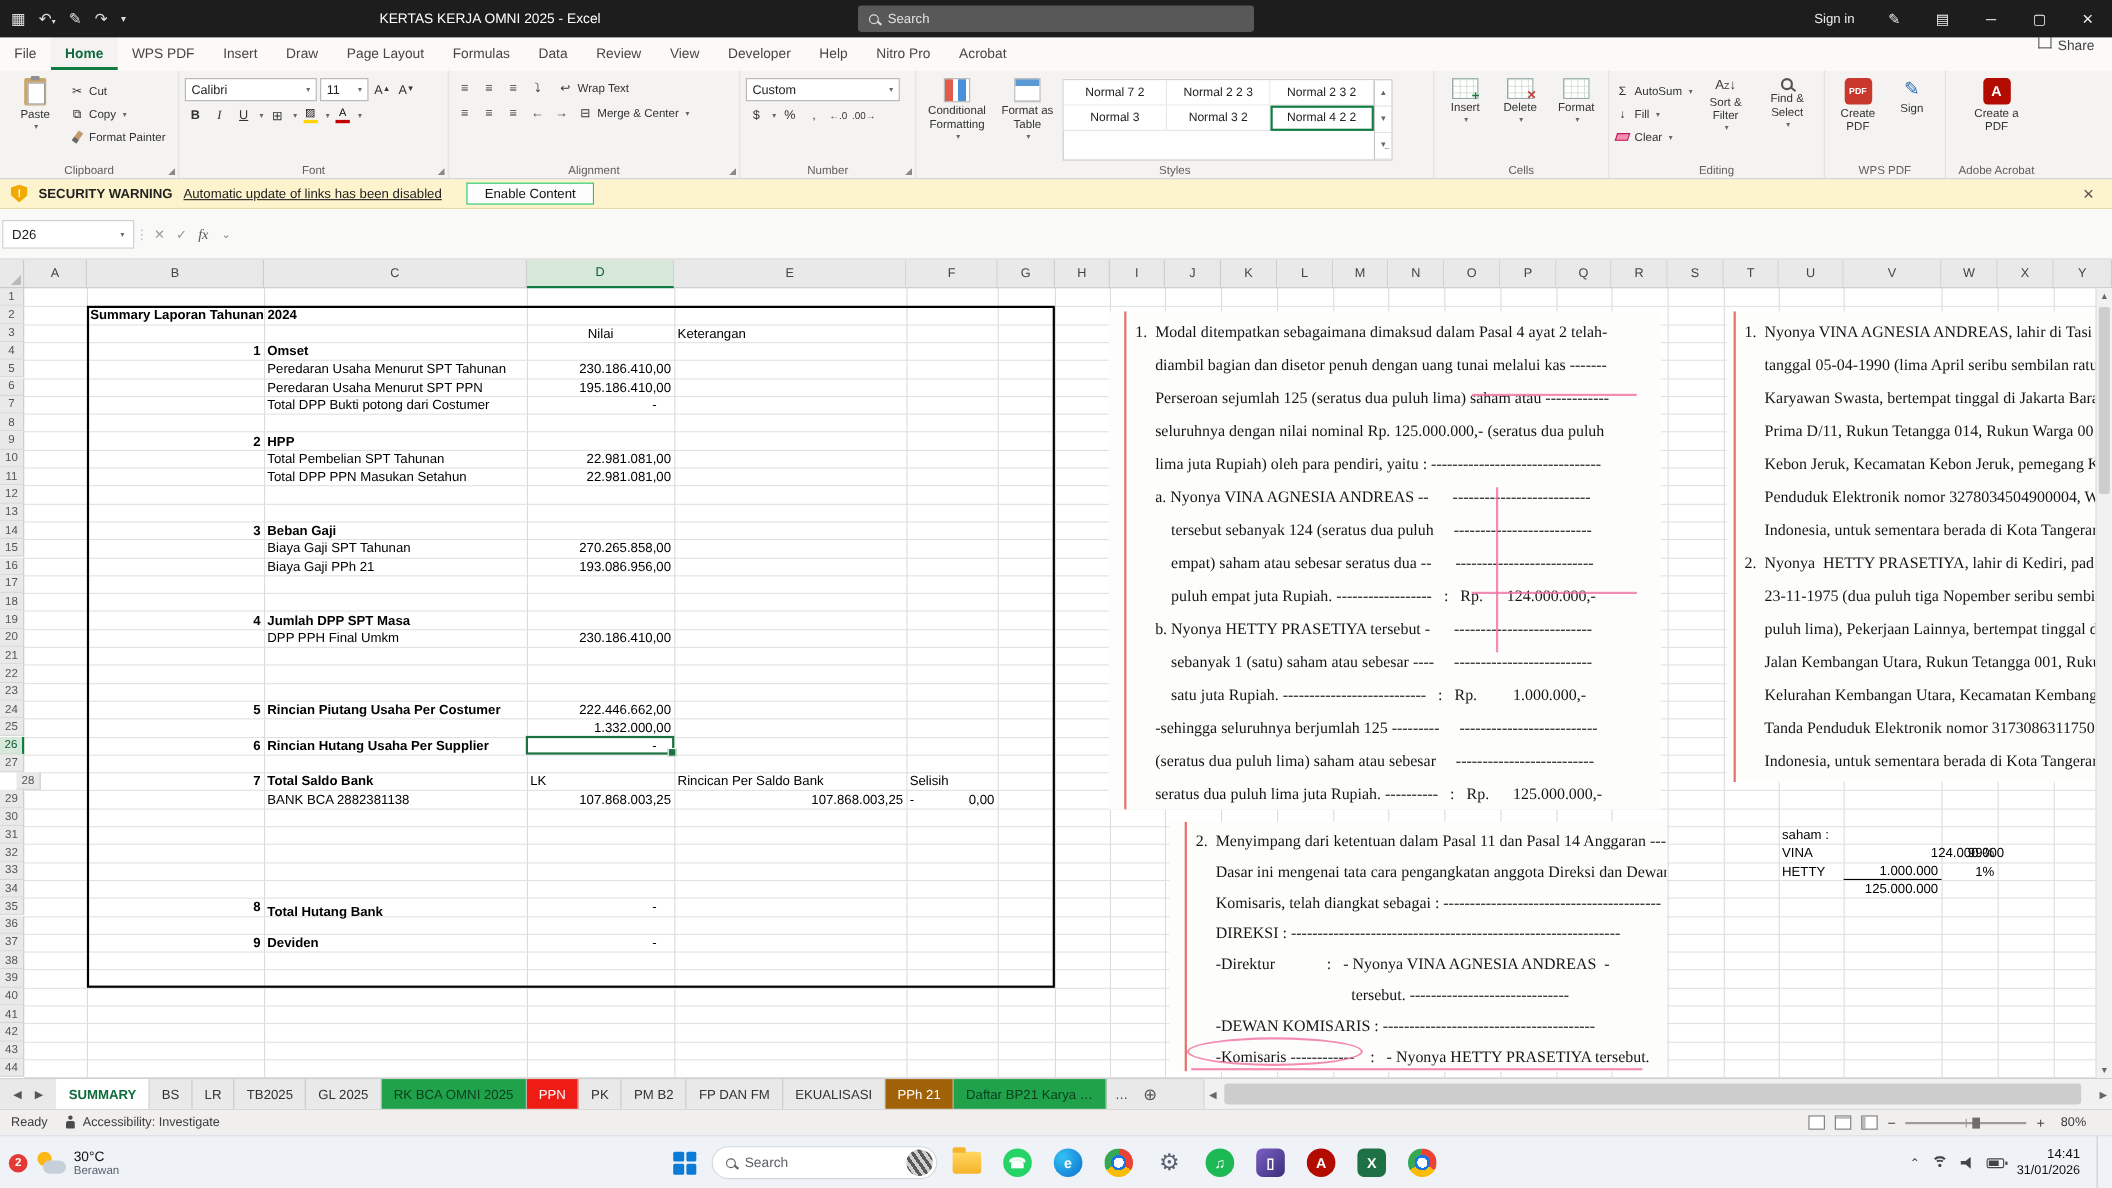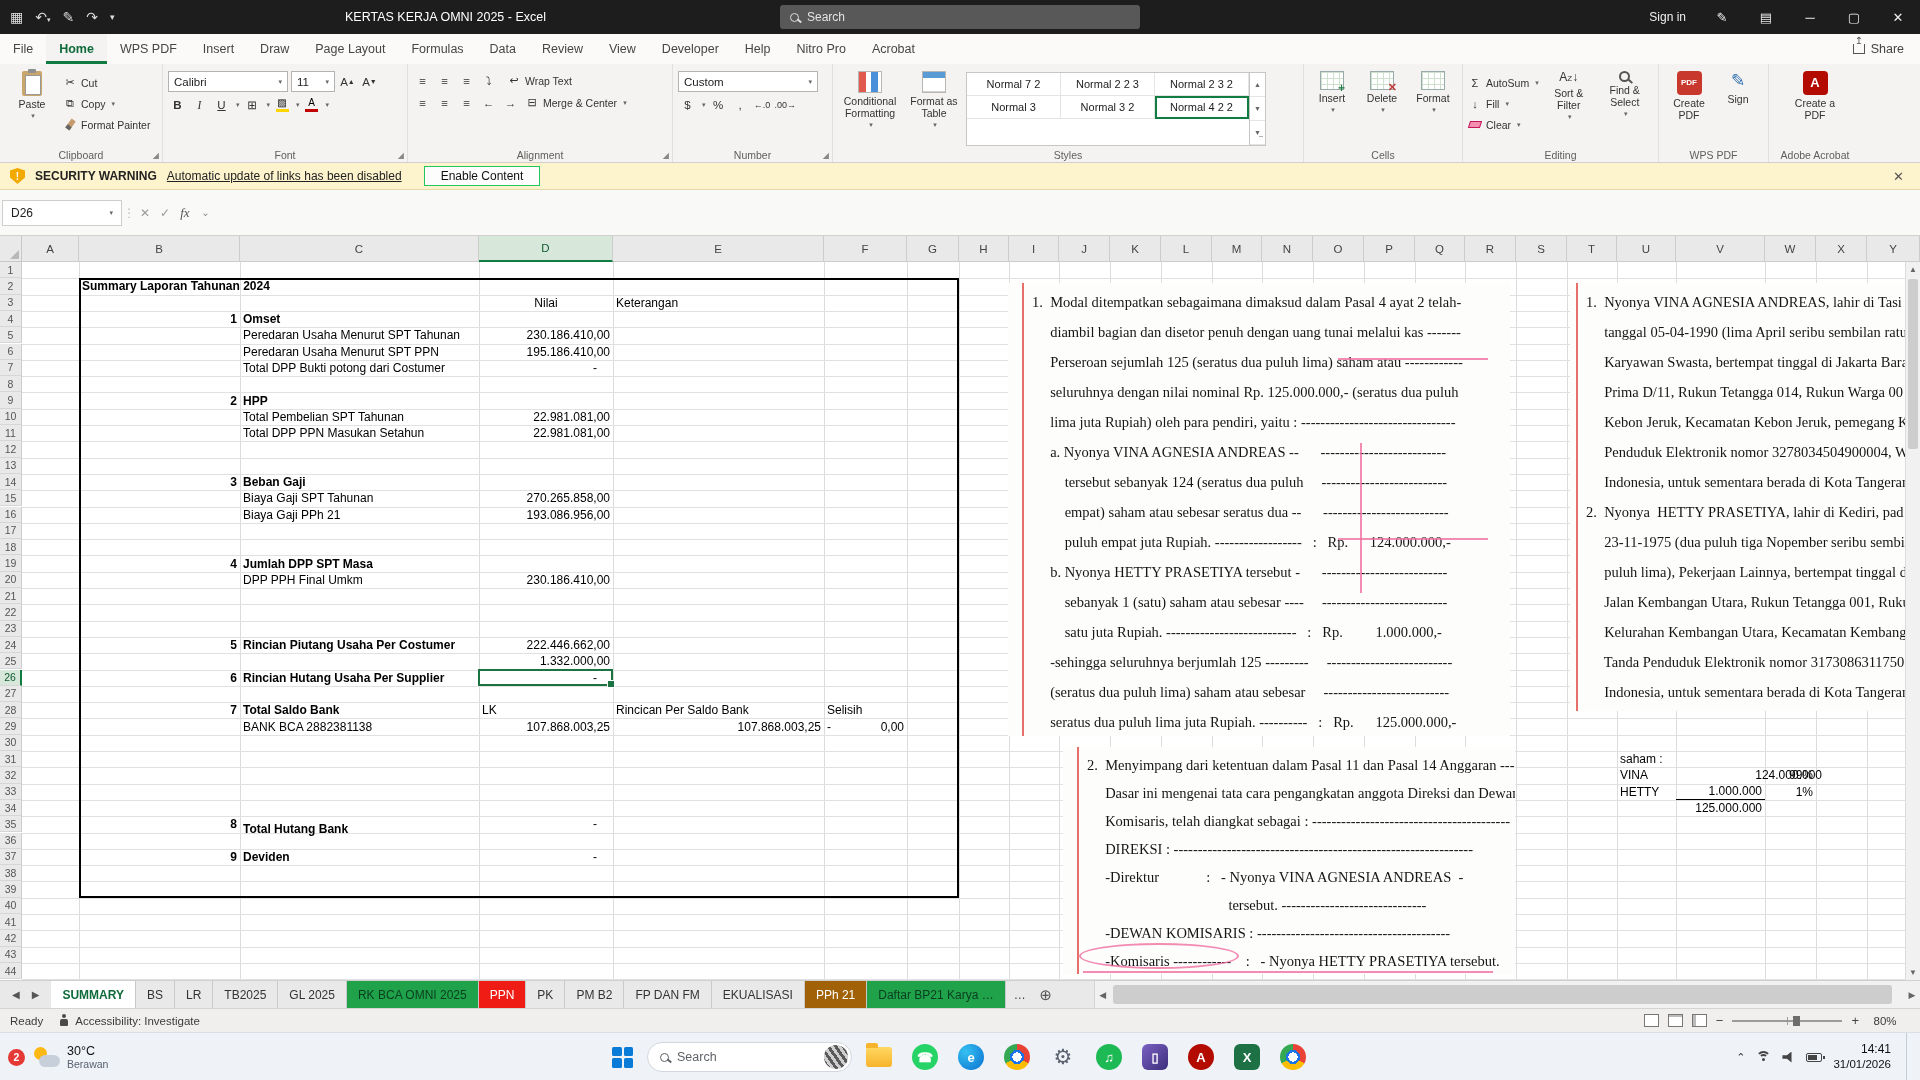--- a/index.html
+++ b/index.html
@@ -17,21 +17,21 @@
   .mag::after{content:"";position:absolute;width:5px;height:1.5px;background:#ddd;right:-4px;bottom:-1px;transform:rotate(40deg)}
   .tb-right{position:absolute;right:0;top:0;height:34px;display:flex;align-items:center}
   .tb-right .titem{width:44px;height:34px;display:flex;align-items:center;justify-content:center;font-size:13px;color:#eee}
   .tb-right .signin{width:auto;padding:0 14px;font-size:12px}
   .tb-right .closebtn{background:transparent}
 
   
   .tabsrow{position:absolute;top:34px;left:0;right:0;height:30px;background:#fbfaf9;display:flex;align-items:stretch;z-index:49}
   .rtab{display:flex;align-items:center;padding:0 13px;font-size:12.5px;color:#484644}
   .rtab.active{color:#0f6b3c;font-weight:bold;background:#f4f3f1;box-shadow:inset 0 -3px 0 #107c41}
-  .sharebtn{margin-left:auto;display:flex;align-items:center;gap:6px;padding:0 16px;font-size:12.5px;color:#444}
+  .sharebtn{margin-left:auto;display:flex;gap:6px;padding:0 16px;font-size:12.5px;color:#444}
   .shareic{width:12px;height:10px;border:1.5px solid #555;border-top:none;position:relative}
   .shareic::after{content:"↥";position:absolute;top:-9px;left:1px;font-size:10px;color:#555}
 
   
   .ribbon{position:absolute;top:64px;left:0;right:0;height:99px;background:#f4f3f1;border-bottom:1px solid #d1cfcd;display:flex;z-index:48}
   .rgroup{position:relative;height:100%;border-right:1px solid #e2e0de;padding:4px 5px 16px;flex:none}
   .glabel{position:absolute;bottom:1px;left:0;right:0;text-align:center;font-size:10.5px;color:#605e5c;white-space:nowrap}
   .launcher{position:absolute;bottom:2px;right:3px;font-size:8px;color:#8a8886}
   .hrow{display:flex;gap:4px;height:100%}
   .bigbtn{display:flex;flex-direction:column;align-items:center;width:54px;padding-top:3px;font-size:10.5px;color:#333;text-align:center;line-height:1.15;gap:2px}
@@ -648,21 +648,21 @@
       <div class="rh" style="top: 384.6px; height: 16.3px;">23</div>
       <div class="hl" style="top: 400.9px;"></div>
       <div class="rh" style="top: 400.9px; height: 16.3px;">24</div>
       <div class="hl" style="top: 417.2px;"></div>
       <div class="rh" style="top: 417.2px; height: 16.3px;">25</div>
       <div class="hl" style="top: 433.5px;"></div>
       <div class="rh sel" style="top: 433.5px; height: 16.3px;">26</div>
       <div class="hl" style="top: 449.8px;"></div>
       <div class="rh" style="top: 449.8px; height: 16.3px;">27</div>
       <div class="hl" style="top: 466.1px;"></div>
-      <div class="rh" style="top: 466.1px; height: 16.3px;">28</div>
+      <div class="rh" style="top: 466.1px; height: 16.3px; margin-left: 15px;">28</div>
       <div class="hl" style="top: 482.4px;"></div>
       <div class="rh" style="top: 482.4px; height: 16.3px;">29</div>
       <div class="hl" style="top: 498.7px;"></div>
       <div class="rh" style="top: 498.7px; height: 16.3px;">30</div>
       <div class="hl" style="top: 515px;"></div>
       <div class="rh" style="top: 515px; height: 16.3px;">31</div>
       <div class="hl" style="top: 531.3px;"></div>
       <div class="rh" style="top: 531.3px; height: 16.3px;">32</div>
       <div class="hl" style="top: 547.6px;"></div>
       <div class="rh" style="top: 547.6px; height: 16.3px;">33</div>

